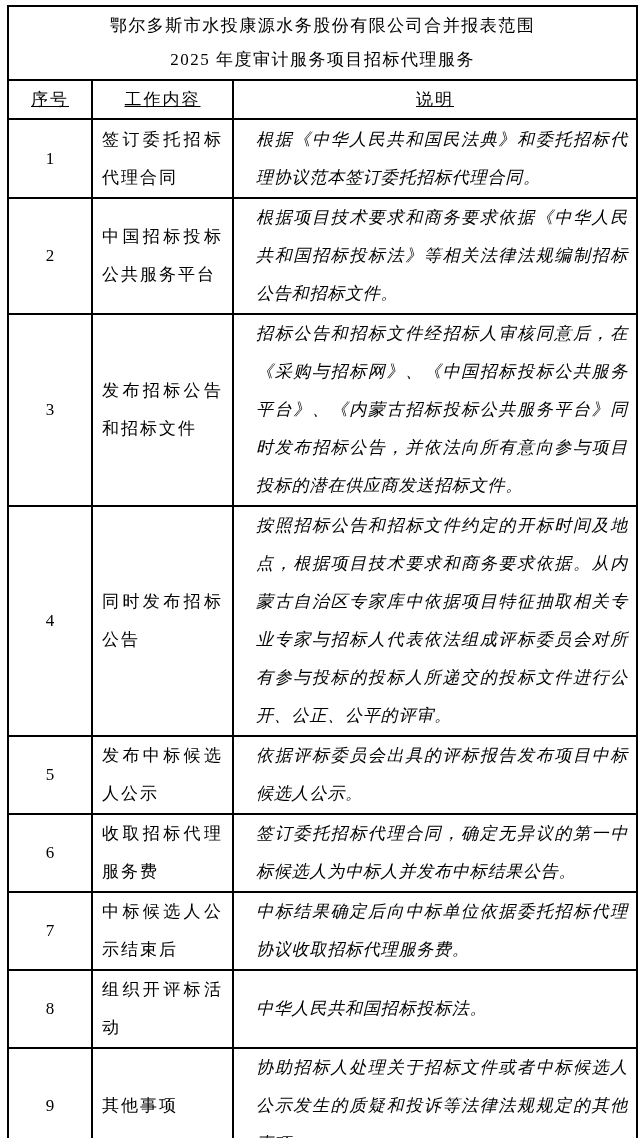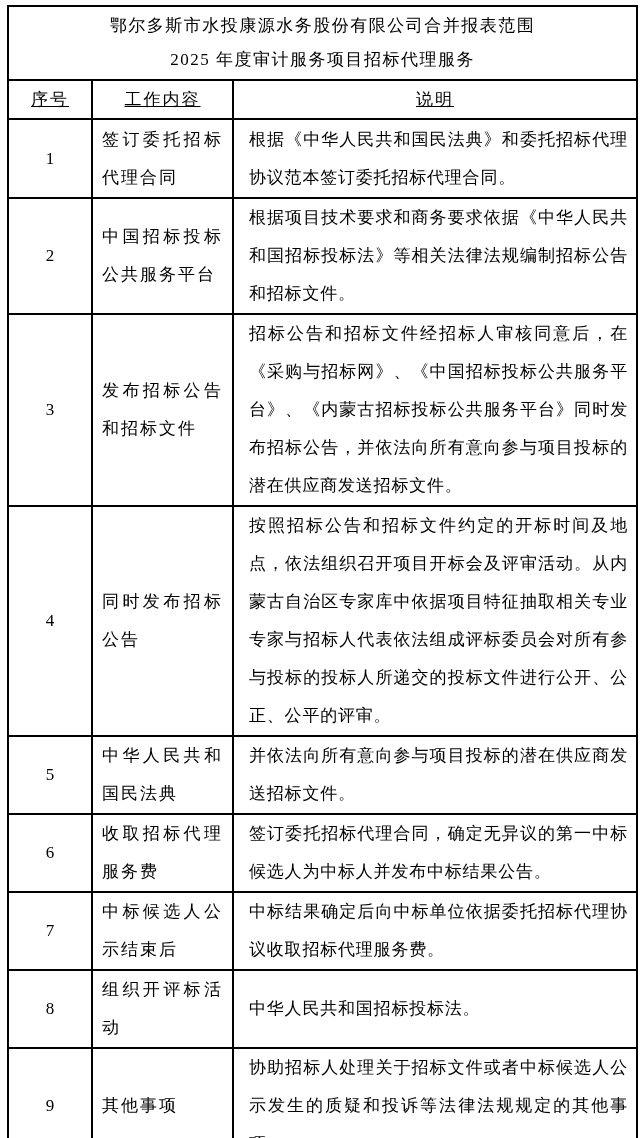--- a/index.html
+++ b/index.html
@@ -64,21 +64,22 @@
     text-align:justify;
     text-justify:inter-ideograph;
     padding:0 9px;
   }
   .c-desc{
     vertical-align:middle;
     line-height:38px;
     letter-spacing:0.8px;
     text-align:justify;
     text-justify:inter-ideograph;
-    padding:0 8px 0 15px;
+    padding:0 8px 0 22px;
+    font-style:italic;
   }
 </style>
 </head>
 <body>
 
 <div class="page">
   <table class="doc">
     <colgroup>
       <col class="col-no">
       <col class="col-work">
@@ -107,26 +108,26 @@
         <td class="c-desc">根据项目技术要求和商务要求依据《中华人民共和国招标投标法》等相关法律法规编制招标公告和招标文件。</td>
       </tr>
       <tr style="height:184px">
         <td class="c-no">3</td>
         <td class="c-work">发布招标公告和招标文件</td>
         <td class="c-desc">招标公告和招标文件经招标人审核同意后，在《采购与招标网》、《中国招标投标公共服务平台》、《内蒙古招标投标公共服务平台》同时发布招标公告，并依法向所有意向参与项目投标的潜在供应商发送招标文件。</td>
       </tr>
       <tr style="height:226px">
         <td class="c-no">4</td>
         <td class="c-work">同时发布招标公告</td>
-        <td class="c-desc">按照招标公告和招标文件约定的开标时间及地点，依法组织召开项目开标会及评审活动。从内蒙古自治区专家库中依据项目特征抽取相关专业专家与招标人代表依法组成评标委员会对所有参与投标的投标人所递交的投标文件进行公开、公正、公平的评审。</td>
+        <td class="c-desc">按照招标公告和招标文件约定的开标时间及地点，根据项目技术要求和商务要求依据。从内蒙古自治区专家库中依据项目特征抽取相关专业专家与招标人代表依法组成评标委员会对所有参与投标的投标人所递交的投标文件进行公开、公正、公平的评审。</td>
       </tr>
       <tr style="height:76px">
         <td class="c-no">5</td>
-        <td class="c-work">中华人民共和国民法典</td>
-        <td class="c-desc">并依法向所有意向参与项目投标的潜在供应商发送招标文件。</td>
+        <td class="c-work">发布中标候选人公示</td>
+        <td class="c-desc">依据评标委员会出具的评标报告发布项目中标候选人公示。</td>
       </tr>
       <tr style="height:76px">
         <td class="c-no">6</td>
         <td class="c-work">收取招标代理服务费</td>
         <td class="c-desc">签订委托招标代理合同，确定无异议的第一中标候选人为中标人并发布中标结果公告。</td>
       </tr>
       <tr style="height:76px">
         <td class="c-no">7</td>
         <td class="c-work">中标候选人公示结束后</td>
         <td class="c-desc">中标结果确定后向中标单位依据委托招标代理协议收取招标代理服务费。</td>

